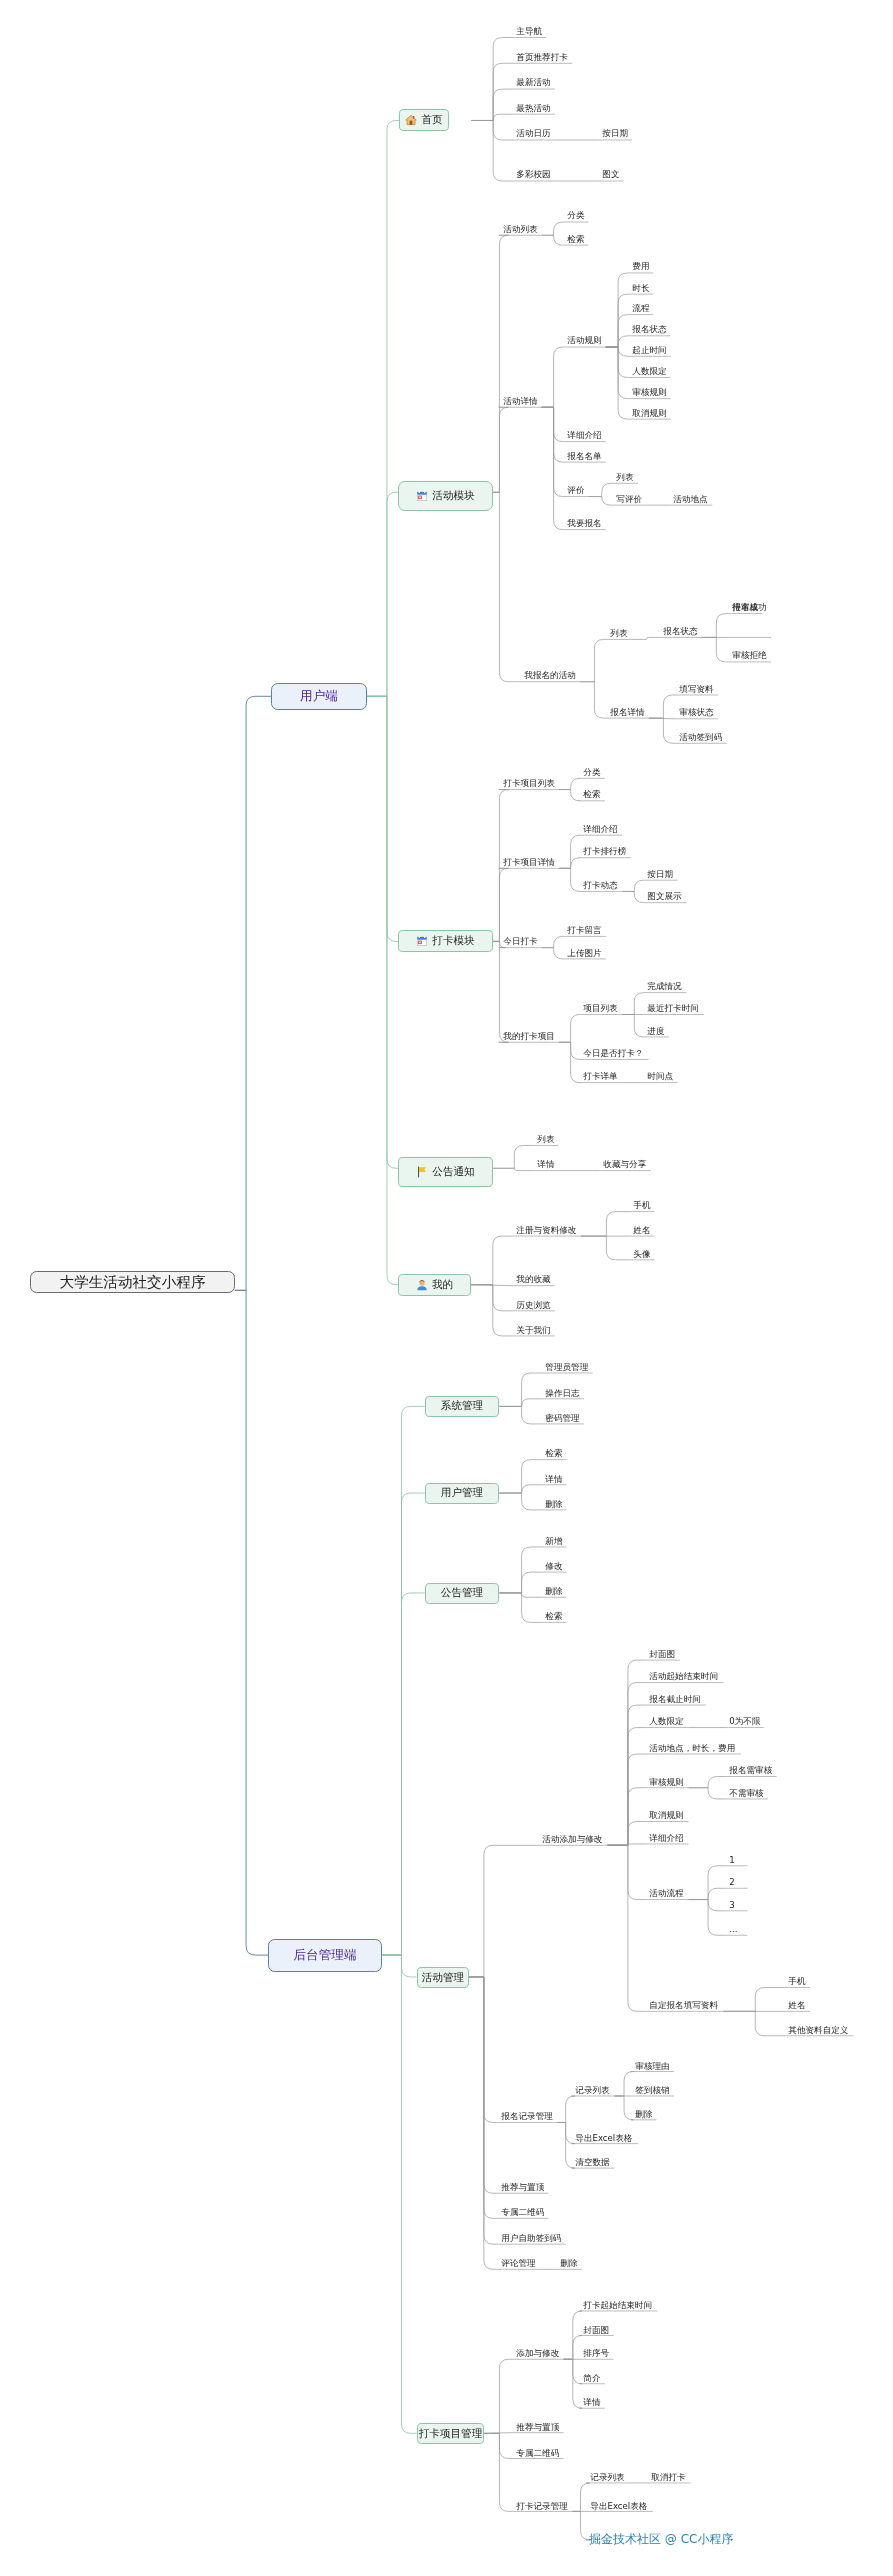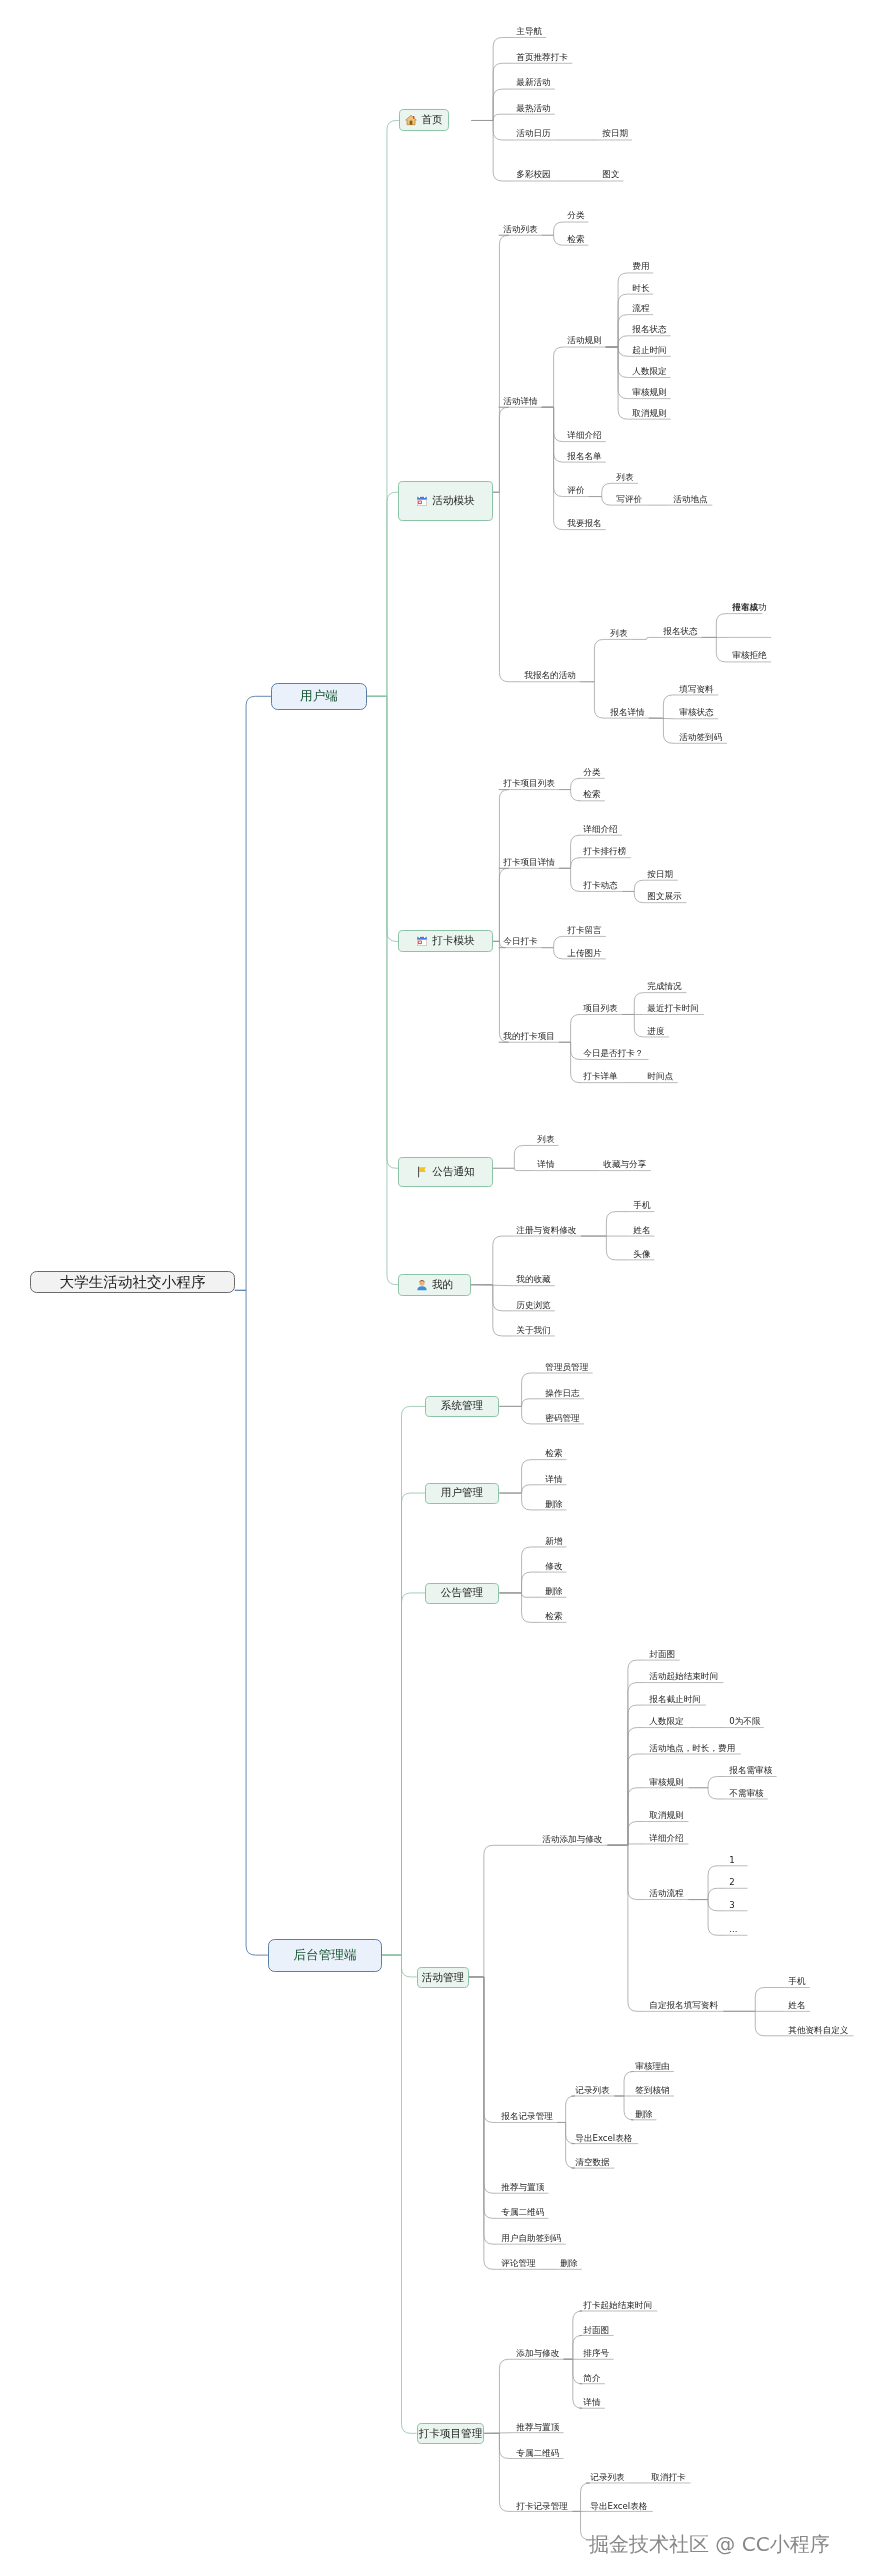--- a/index.html
+++ b/index.html
@@ -4,27 +4,27 @@
 <style>
   html, body { margin: 0; padding: 0; background: #ffffff; }
   body { width: 893px; height: 2576px; position: relative; overflow: hidden;
          font-family: "DejaVu Sans", "Liberation Sans", sans-serif; color: #222; }
   #canvas { position: absolute; left: 0; top: 0; width: 893px; height: 2576px; }
   #links { position: absolute; left: 0; top: 0; }
   .node { position: absolute; box-sizing: border-box; white-space: nowrap; }
   .root { background: #f2f2f2; border: 1px solid #6b6b6b; border-radius: 6.6px;
           font-size: 14.6px; display: flex; align-items: center; justify-content: center; color: #222; }
   .side { background: #eaf1fa; border: 1px solid #5b7fa6; border-radius: 6.6px;
-          font-size: 12.6px; display: flex; align-items: center; justify-content: center; color: #14532d; }
+          font-size: 12.6px; display: flex; align-items: center; justify-content: center; color: #4c1d95; }
   .mod { background: #eaf5ef; border: 1px solid #8cc3a6; border-radius: 4.6px;
          font-size: 10.6px; display: flex; align-items: center; justify-content: center; gap: 4px; color: #222; }
   .leaf { font-size: 8.6px; line-height: 10.6px; padding: 0 1.3px 2px 1.3px; color: #222; }
   .ico { display: inline-block; width: 12px; height: 12px; position: relative; }
   .ico svg { width: 12px; height: 12px; display: block; }
-  .watermark { position: absolute; font-size: 20px; color: #737373; opacity: 0.85;
+  .watermark { position: absolute; font-size: 12px; color: #0369a1; opacity: 0.85;
                text-shadow: 0.7px 0.7px 0 #fff, -0.7px -0.7px 0 #fff; white-space: nowrap; }
 </style>
 </head>
 <body>
 
 <div id="canvas">
   <svg id="links" width="893" height="2576" viewBox="0 0 1350 3893">
       <path d="M355 1950 L372 1950 L372 1066 Q372 1052 386 1052 L410 1052" fill="none" stroke="#5b7fa6" stroke-width="1.4"></path>
       <path d="M555 1052 L585 1052 L585 195.5 Q585 181.5 599 181.5 L603 181.5" fill="none" stroke="#8cc3a6" stroke-width="1.2"></path>
       <path d="M774 56 L825.6 56" fill="none" stroke="#9a9a9a" stroke-width="1"></path>
@@ -304,21 +304,21 @@
         <span>首页</span>
       </div>
       <div class="node leaf" style="left: 515px; top: 26px;"><span>主导航</span></div>
       <div class="node leaf" style="left: 515px; top: 52px;"><span>首页推荐打卡</span></div>
       <div class="node leaf" style="left: 515px; top: 77px;"><span>最新活动</span></div>
       <div class="node leaf" style="left: 515px; top: 103px;"><span>最热活动</span></div>
       <div class="node leaf" style="left: 515px; top: 128px;"><span>活动日历</span></div>
       <div class="node leaf" style="left: 601px; top: 128px;"><span>按日期</span></div>
       <div class="node leaf" style="left: 515px; top: 169px;"><span>多彩校园</span></div>
       <div class="node leaf" style="left: 601px; top: 169px;"><span>图文</span></div>
-      <div class="node mod" style="left: 398px; top: 481px; width: 95px; height: 40px;">
+      <div class="node mod" style="left: 398px; top: 481px; width: 95px; height: 30px; border-radius: 7px;">
         <span class="ico">
           <svg viewBox="0 0 18 18">
             <rect x="2" y="3" width="14" height="13" fill="#fff" stroke="#bbb"></rect>
             <rect x="2" y="3" width="14" height="4" fill="#3b7de0"></rect>
             <rect x="4" y="1.5" width="2" height="3" fill="#fff"></rect>
             <rect x="12" y="1.5" width="2" height="3" fill="#fff"></rect>
             <rect x="4" y="9" width="4" height="4" fill="#fff" stroke="#d33" stroke-width="1.3"></rect>
           </svg>
         </span>
         <span>活动模块</span>

